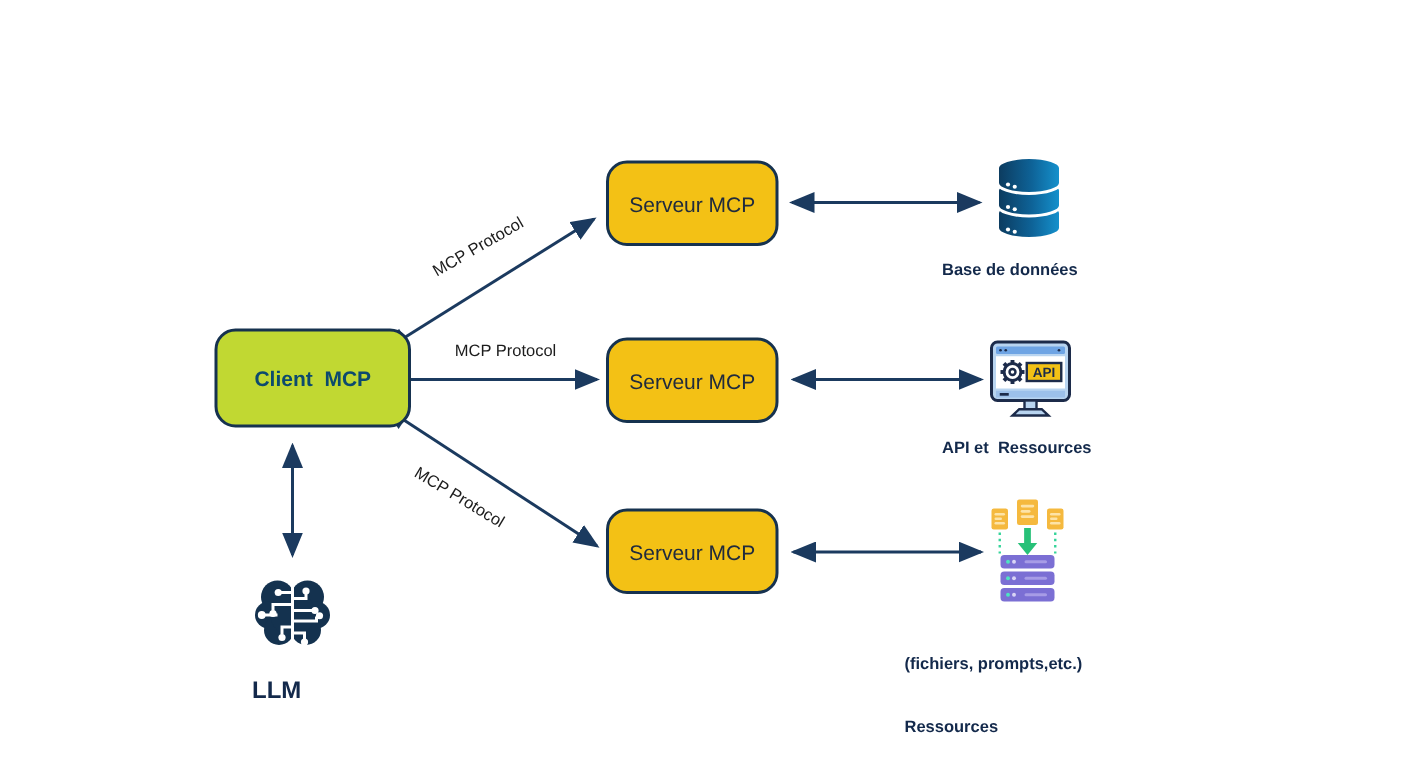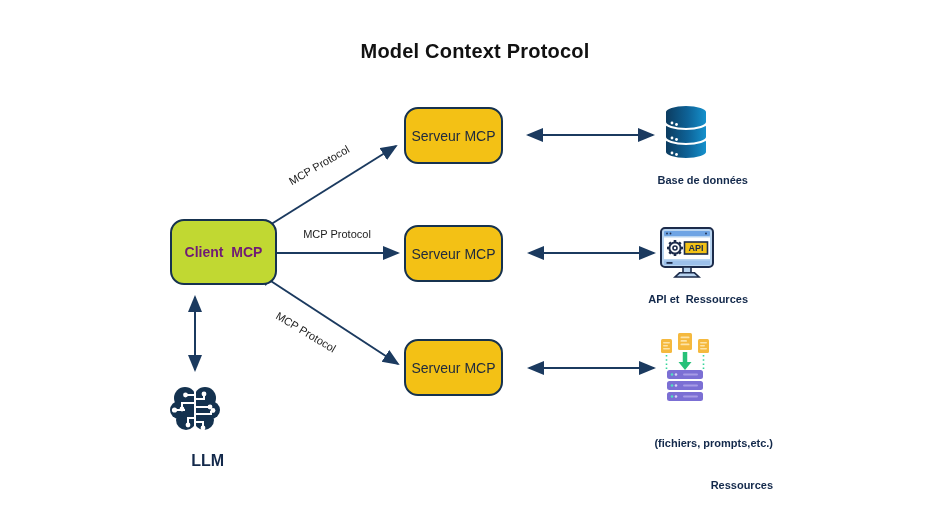--- a/index.html
+++ b/index.html
@@ -10,53 +10,52 @@
   .title{
     position:absolute;left:0;top:40px;width:950px;text-align:center;
     font-size:20px;font-weight:bold;color:#111111;letter-spacing:.2px;
   }
   .box{
     position:absolute;display:flex;align-items:center;justify-content:center;
     border:2.5px solid #16324f;border-radius:14px;box-sizing:border-box;
     font-size:14px;white-space:pre;
   }
   .client-box{
-    left:143px;top:219px;width:107px;height:66px;background:#c1d832;
-    font-weight:bold;color:#701a75;margin-left:27px;
-  }
-  .server-box{left:404px;width:99px;height:57px;background:#f3c115;color:#202b3d;font-weight:500;}
+    left:143px;top:219px;width:131px;height:66px;background:#c1d832;
+    font-weight:bold;color:#0c4a6e;
+  }
+  .server-box{left:404px;width:115px;height:57px;background:#f3c115;color:#202b3d;font-weight:500;}
   .server-1{top:107px}.server-2{top:225px}.server-3{top:339px}
   .mcp-label{
     position:absolute;font-size:11px;color:#1c1c1c;white-space:nowrap;
     width:80px;text-align:center;
   }
   .mcp-top{left:279px;top:159px;transform:rotate(-30deg);}
   .mcp-mid{left:297px;top:228px;}
   .mcp-bot{left:266px;top:326px;transform:rotate(31deg);}
   .endpoint-label{
-    position:absolute;text-align:right;font-weight:bold;font-size:11px;
+    position:absolute;text-align:left;font-weight:bold;font-size:11px;
     color:#13294b;line-height:1.3;white-space:pre;
   }
   .lbl-db{left:628px;top:173px;width:120px;}
   .lbl-api{left:628px;top:292px;width:120px;}
   .lbl-res{left:603px;top:407px;width:170px;}
   .lbl-llm{left:168px;top:451px;width:56px;font-size:16px;}
   .icon{position:absolute;}
   .icon-db{left:660px;top:103px;}
   .icon-api{left:658px;top:226px;}
   .icon-res{left:656px;top:331px;}
   .icon-brain{left:167px;top:381px;}
   svg.arrows{position:absolute;left:0;top:0;}
 </style>
 </head>
 <body>
 
 <div class="canvas">
 
-  <div class="title">Model Context Protocol</div>
 
   <svg class="arrows" width="950" height="518" viewBox="0 0 950 518">
     <defs>
       <marker id="ah-e" markerWidth="9" markerHeight="8" refX="7.5" refY="3.5" orient="auto">
         <path d="M0,0 L8.5,3.5 L0,7 Z" fill="#1b3a5f"></path>
       </marker>
       <marker id="ah-s" markerWidth="9" markerHeight="8" refX="1" refY="3.5" orient="auto">
         <path d="M8.5,0 L0,3.5 L8.5,7 Z" fill="#1b3a5f"></path>
       </marker>
     </defs>

